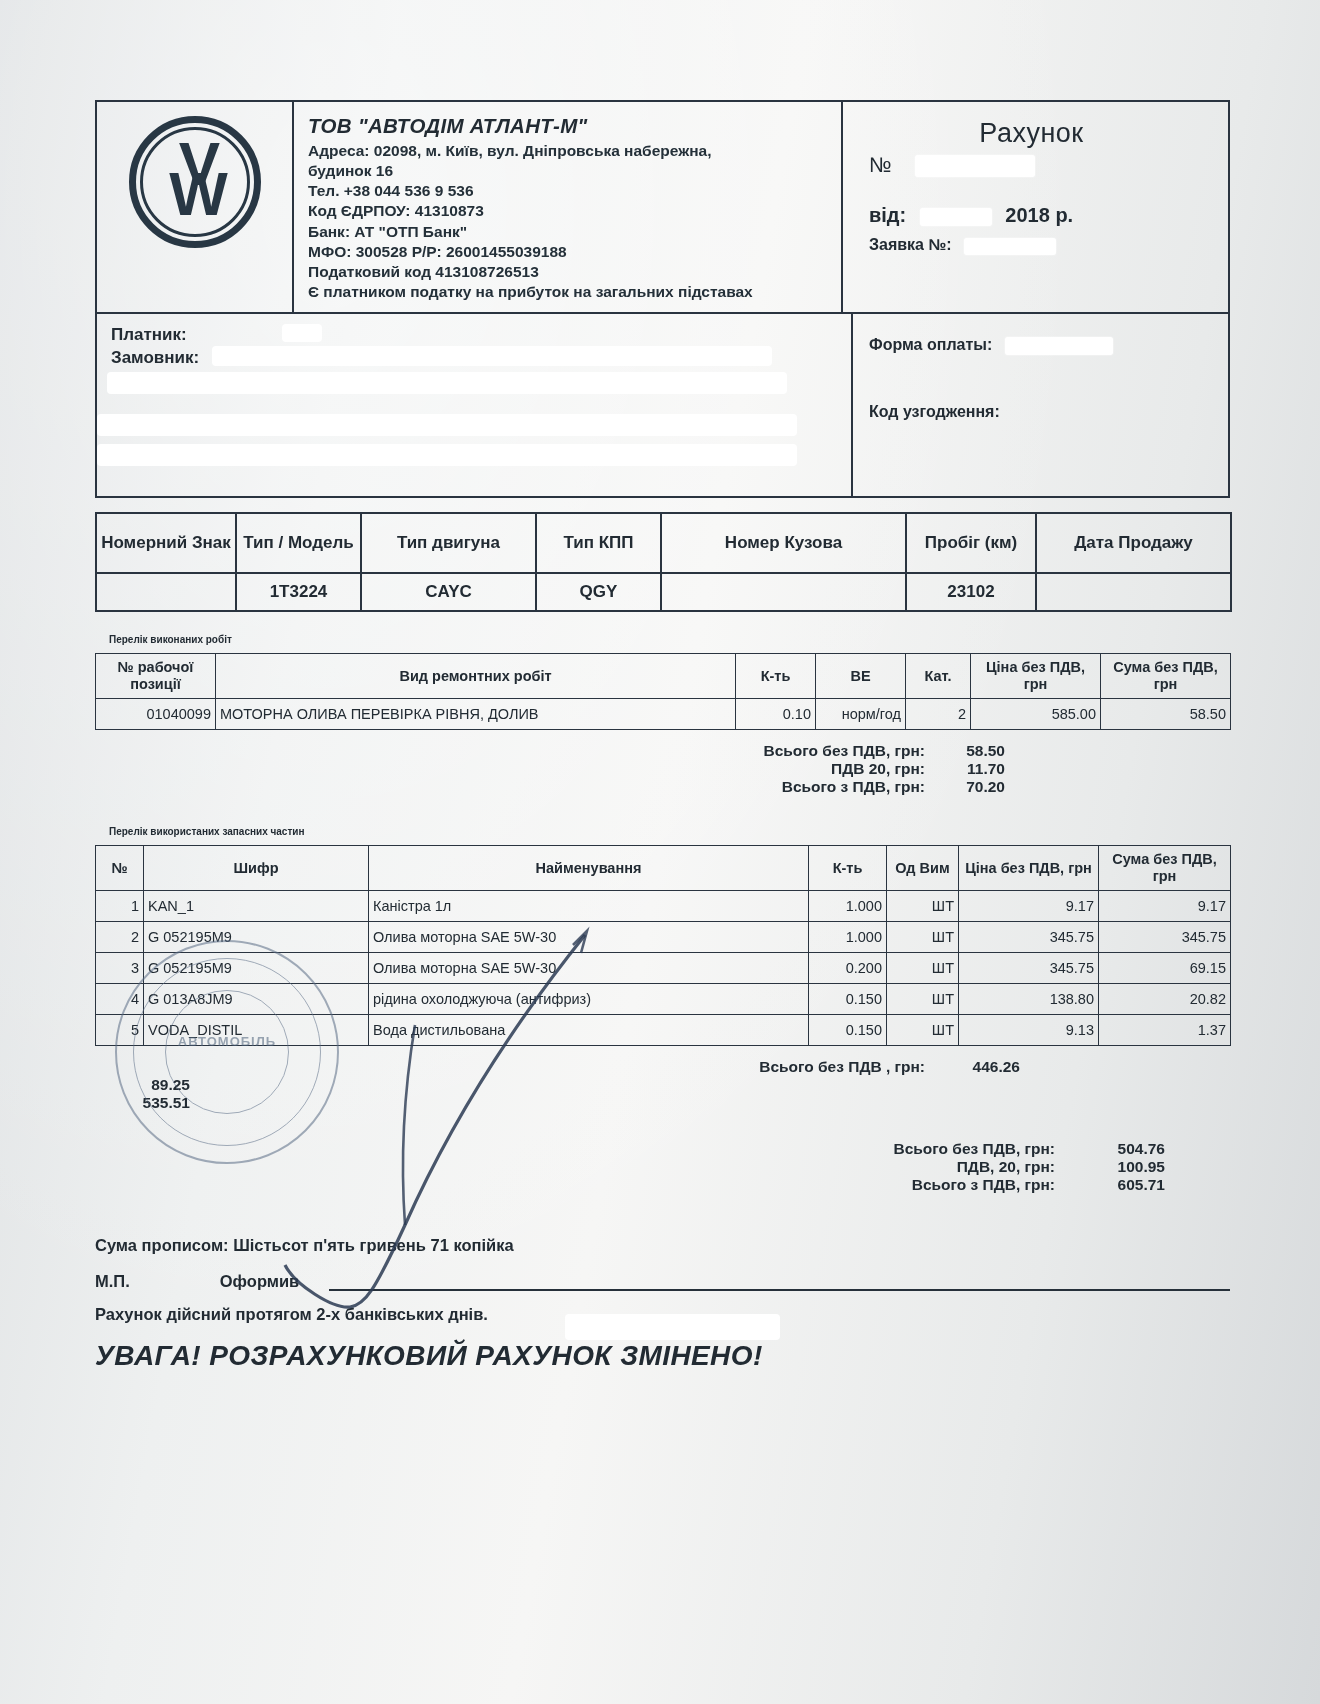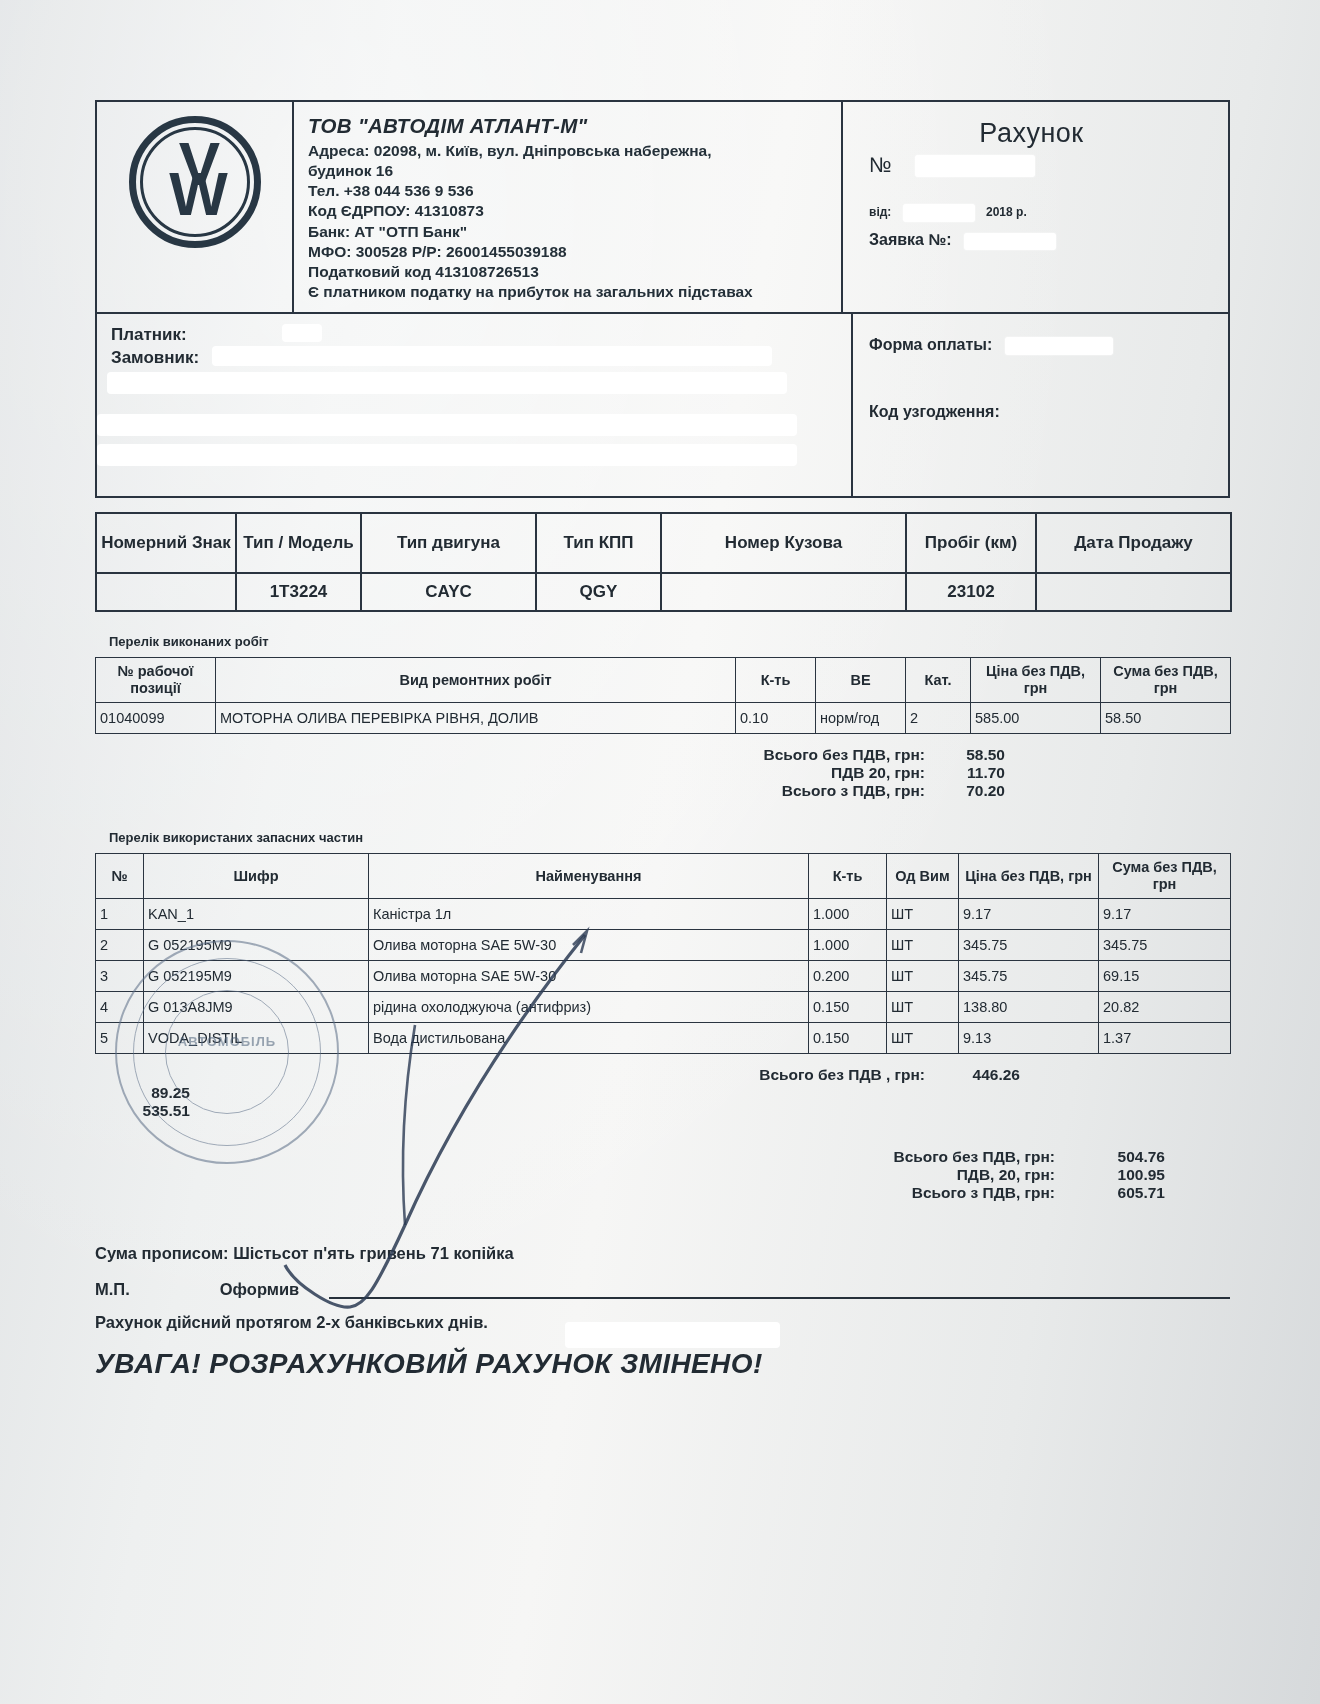--- a/index.html
+++ b/index.html
@@ -101,21 +101,21 @@
     text-align: center;
     font-size: 27px;
     letter-spacing: 0.5px;
     margin-left: -20px;
   }
   .rah-no {
     font-size: 21px;
     margin-top: 4px;
   }
   .rah-row {
-    font-size: 12px;
+    font-size: 20px;
     font-weight: bold;
     margin-top: 27px;
   }
   .rah-row2 {
     font-size: 16px;
     font-weight: bold;
     margin-top: 9px;
   }
   .redact {
     display: inline-block;
@@ -164,21 +164,21 @@
     text-align: center;
     font-size: 17px;
     font-weight: bold;
     padding: 3px 2px;
   }
   .vehicle th { height: 52px; line-height: 1.15; }
   .vehicle td { height: 30px; }
 
   
   .caption {
-    font-size: 13px;
+    font-size: 10px;
     font-weight: bold;
     margin: 22px 0 8px 14px;
   }
 
   
   table.grid {
     border-collapse: collapse;
     width: 100%;
     table-layout: fixed;
   }
@@ -187,21 +187,21 @@
     font-size: 14.5px;
     padding: 3px 4px;
     height: 24px;
   }
   table.grid th {
     text-align: center;
     font-weight: bold;
     line-height: 1.15;
     height: 38px;
   }
-  td.c { text-align: left; }
+  td.c { text-align: right; }
   td.l { text-align: left; padding-left: 10px; }
 
   
   .totals {
     margin-top: 12px;
     font-size: 15.5px;
     font-weight: bold;
   }
   .totrow { display: flex; }
   .totlabel { text-align: right; }

